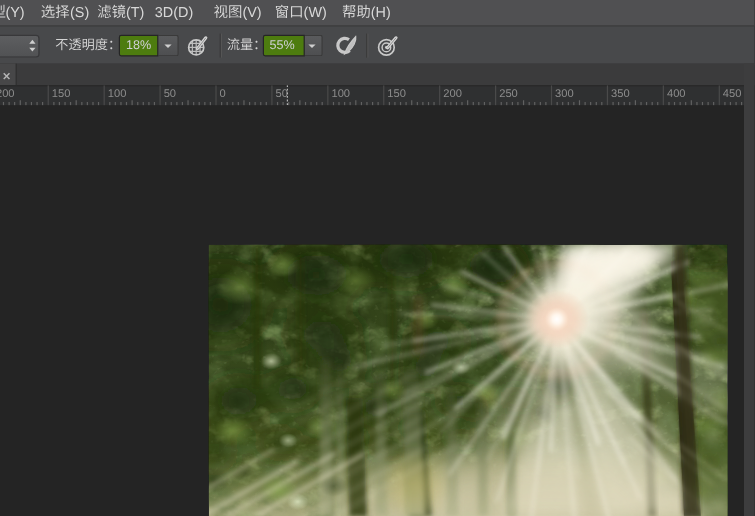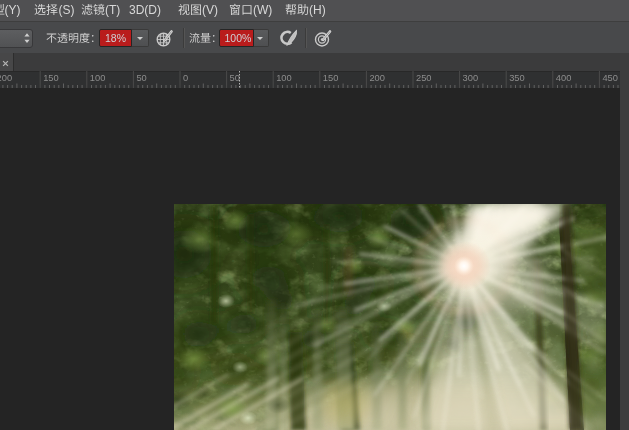--- a/index.html
+++ b/index.html
@@ -1,19 +1,19 @@
 <!DOCTYPE html>
 <html><head><meta charset="utf-8"><style>
 html,body{margin:0;padding:0}
 body{width:629px;height:430px;overflow:hidden;position:relative;background:#242424;
  font-family:"Liberation Sans",sans-serif;}
 .abs{position:absolute}
 .mi{position:absolute;top:0;height:21px;line-height:21px;font-size:12px;color:#d8d8d8;white-space:nowrap}
 .lbl{position:absolute;height:20px;line-height:20px;font-size:11px;color:#d4d4d4;white-space:nowrap}
-.val{position:absolute;top:29px;height:18px;background:#b91c1c;border:1px solid #252525;
+.val{position:absolute;top:29px;height:18px;background:#4d7c0f;border:1px solid #252525;
  border-radius:2px 0 0 2px;color:#ced0d4;font-size:10.5px;line-height:17px;box-sizing:border-box}
 .dbtn{position:absolute;top:29px;height:18px;background:linear-gradient(#5a5b5d,#4e4f51);
  border:1px solid #3a3a3a;border-left:none;border-radius:0 2px 2px 0;box-sizing:border-box}
 .dbtn:after{content:"";position:absolute;left:50%;top:50%;margin:-1.5px 0 0 -3.5px;
  border:3.5px solid transparent;border-top:3.5px solid #cfcfcf;border-bottom:none}
 .sep{position:absolute;top:28px;height:20px;width:1px;background:#3b3b3b;box-shadow:1px 0 0 #555}
 </style></head><body>
 <div class="abs" style="left:0;top:0;width:629px;height:21px;background:#505052;border-bottom:1px solid #3e3e3e"></div>
 <div class="mi" style="left:-7.5px"><svg class="cj" width="12" height="16" viewBox="0 0 12 16" style="vertical-align:-4px" fill="#d8d8d8">
       <path transform="translate(0 12) scale(0.012)" d="M635 -783V-448H704V-783ZM822 -834V-387C822 -374 818 -370 802 -369C787 -368 737 -368 680 -370C691 -350 701 -321 705 -301C776 -301 825 -302 855 -314C885 -325 893 -344 893 -386V-834ZM388 -733V-595H264V-601V-733ZM67 -595V-528H189C178 -461 145 -393 59 -340C73 -330 98 -302 108 -288C210 -351 248 -441 259 -528H388V-313H459V-528H573V-595H459V-733H552V-799H100V-733H195V-602V-595ZM467 -332V-221H151V-152H467V-25H47V45H952V-25H544V-152H848V-221H544V-332Z"></path>
@@ -68,21 +68,21 @@
 <path d="M17.5,3.5 L10.5,12.5" stroke="#d6d6d6" stroke-width="2.6" stroke-linecap="round"></path>
 <path d="M17.5,3.5 L10.5,12.5" stroke="#8a8a8a" stroke-width="0.8"></path>
 </g>
   </svg>
 <div class="sep" style="left:183px"></div>
 <div class="lbl" style="left:188.6px;top:28px"><svg class="cj" width="33" height="15" viewBox="0 0 33 15" style="vertical-align:-4px" fill="#d4d4d4">
       <path transform="translate(0 11) scale(0.011)" d="M577 -361V37H644V-361ZM400 -362V-259C400 -167 387 -56 264 28C281 39 306 62 317 77C452 -19 468 -148 468 -257V-362ZM755 -362V-44C755 16 760 32 775 46C788 58 810 63 830 63C840 63 867 63 879 63C896 63 916 59 927 52C941 44 949 32 954 13C959 -5 962 -58 964 -102C946 -108 924 -118 911 -130C910 -82 909 -46 907 -29C905 -13 902 -6 897 -2C892 1 884 2 875 2C867 2 854 2 847 2C840 2 834 1 831 -2C826 -7 825 -17 825 -37V-362ZM85 -774C145 -738 219 -684 255 -645L300 -704C264 -742 189 -794 129 -827ZM40 -499C104 -470 183 -423 222 -388L264 -450C224 -484 144 -528 80 -554ZM65 16 128 67C187 -26 257 -151 310 -257L256 -306C198 -193 119 -61 65 16ZM559 -823C575 -789 591 -746 603 -710H318V-642H515C473 -588 416 -517 397 -499C378 -482 349 -475 330 -471C336 -454 346 -417 350 -399C379 -410 425 -414 837 -442C857 -415 874 -390 886 -369L947 -409C910 -468 833 -560 770 -627L714 -593C738 -566 765 -534 790 -503L476 -485C515 -530 562 -592 600 -642H945V-710H680C669 -748 648 -799 627 -840Z"></path>
       <path transform="translate(11 11) scale(0.011)" d="M250 -665H747V-610H250ZM250 -763H747V-709H250ZM177 -808V-565H822V-808ZM52 -522V-465H949V-522ZM230 -273H462V-215H230ZM535 -273H777V-215H535ZM230 -373H462V-317H230ZM535 -373H777V-317H535ZM47 -3V55H955V-3H535V-61H873V-114H535V-169H851V-420H159V-169H462V-114H131V-61H462V-3Z"></path>
       <path transform="translate(22 11) scale(0.011)" d="M250 -486C290 -486 326 -515 326 -560C326 -606 290 -636 250 -636C210 -636 174 -606 174 -560C174 -515 210 -486 250 -486ZM250 4C290 4 326 -26 326 -71C326 -117 290 -146 250 -146C210 -146 174 -117 174 -71C174 -26 210 4 250 4Z"></path>
     </svg></div>
-<div class="val" style="left:218.5px;width:35px;padding-left:5px">100%</div>
+<div class="val" style="left:218.5px;width:35px;padding-left:5px">55%</div>
 <div class="dbtn" style="left:253.5px;width:15px"></div>
 <svg width="22" height="20" viewBox="0 0 22 20" style="position:absolute;left:278px;top:28px">
 <g fill="none" stroke="#c8c8c8">
 <path d="M12.8,5.0 A5.9,5.9 0 1 0 13.4,14.2" stroke-width="2.7"></path>
 <path d="M18.4,2.6 C14.6,6.5 10.8,12.3 9.2,16.9 C12.2,15.4 15.2,12.4 17.1,8.9 C18.2,6.7 18.7,4.1 18.4,2.6 Z" stroke-width="1.1" fill="#bfbfbf"></path>
 </g>
   </svg>
 <div class="sep" style="left:305px"></div>
 <svg width="22" height="22" viewBox="0 0 22 22" style="position:absolute;left:312px;top:28px">
 <g stroke="#c9c9c9" fill="none">

